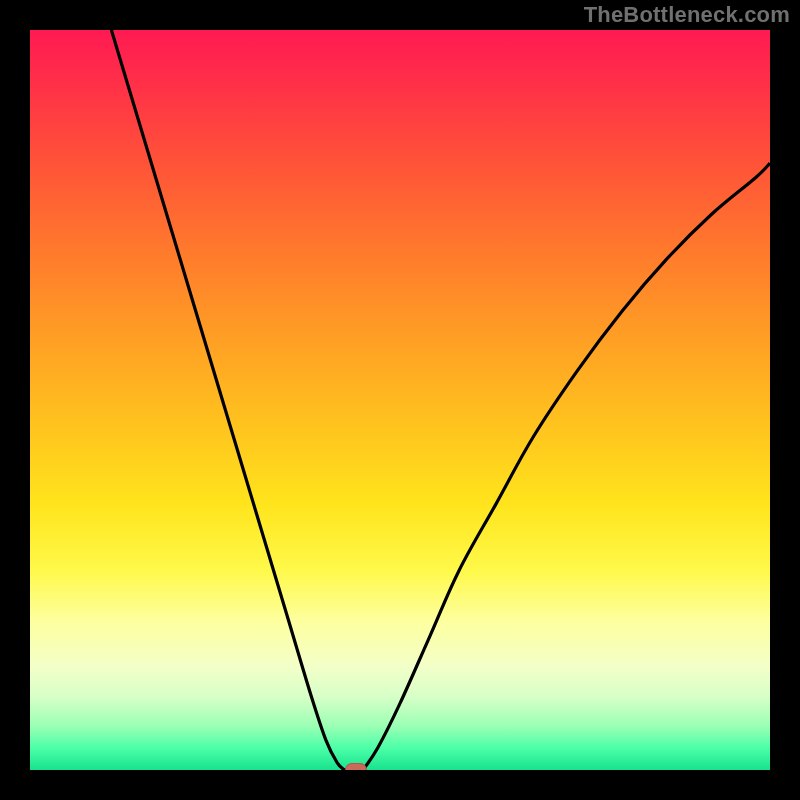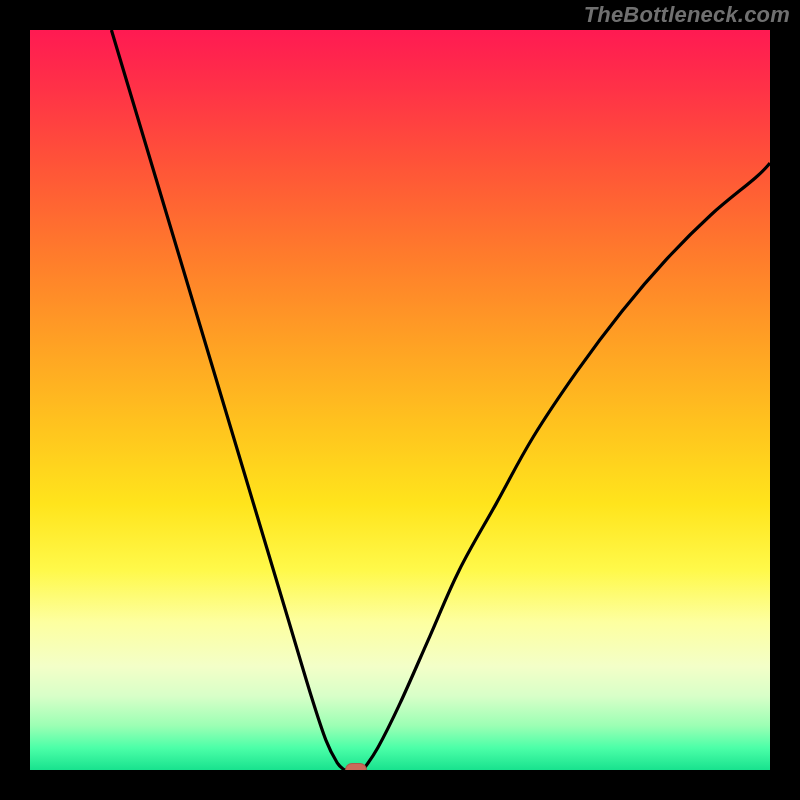--- a/index.html
+++ b/index.html
@@ -19,21 +19,20 @@
   }
   .watermark {
     position: absolute;
     top: 2px;
     right: 10px;
     color: #707070;
     font-size: 22px;
     font-weight: 600;
     letter-spacing: 0.2px;
     z-index: 10;
-    font-style: italic;
   }
   .plot-area {
     position: absolute;
     left: 30px;
     top: 30px;
     width: 740px;
     height: 740px;
     overflow: hidden;
   }
   .gradient {

